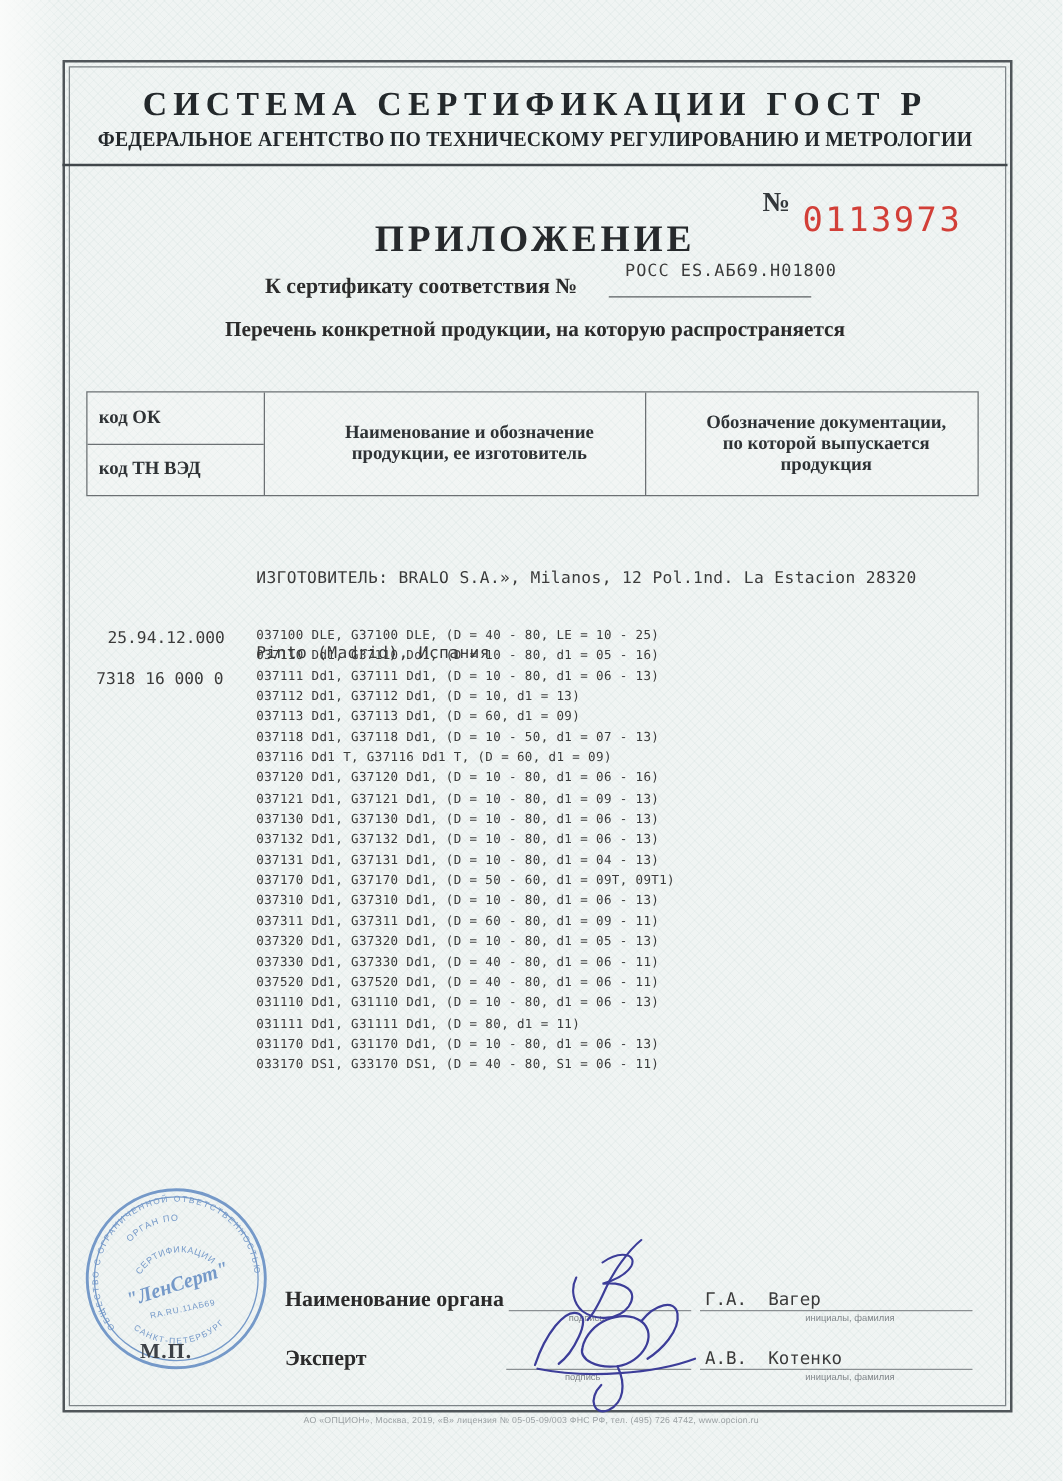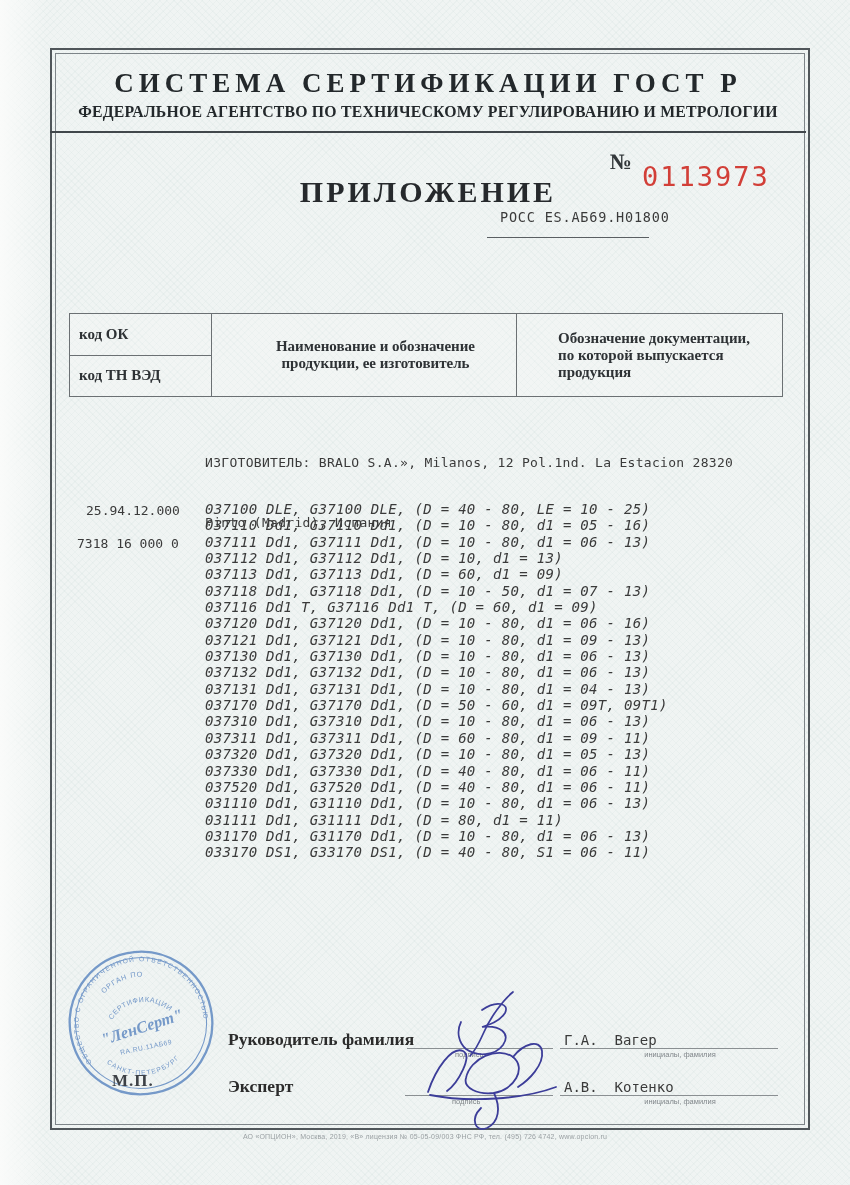--- a/index.html
+++ b/index.html
@@ -32,26 +32,26 @@
   .cert-line{left:487px; top:237px; width:162px; height:1px; background:#5a5f62;}
 
   .subtitle1{top:254px; font-size:17px;}
   .subtitle2{top:275px; font-size:17px;}
 
   .cert-table{left:69px; top:313px; width:714px; height:84px; border:1px solid #6b7073; display:flex; font-size:15px; font-weight:bold; color:#2e3235; box-sizing:border-box; background:rgba(255,255,255,0.15);gap:23px;}
   .ct-col1{width:141px; border-right:1px solid #6b7073; display:flex; flex-direction:column;}
   .ct-col1 > div{flex:1; display:flex; align-items:center; padding-left:9px;}
   .ct-col1 > div:first-child{border-bottom:1px solid #6b7073;}
   .ct-col2{width:282px; border-right:1px solid #6b7073; display:flex; align-items:center; justify-content:center; text-align:center; padding:0 28px; box-sizing:border-box;}
-  .ct-col3{flex:1; display:flex; align-items:center; justify-content:center; text-align:left; padding:0 18px; box-sizing:border-box;}
+  .ct-col3{flex:1; display:flex; align-items:center; justify-content:center; text-align:center; padding:0 18px; box-sizing:border-box;}
 
   .manu{left:205px; top:413px; font-size:13px; line-height:20px; letter-spacing:0.3px;}
   .code-ok{left:86px; top:503px; font-size:13px;}
   .code-tnved{left:77px; top:536px; font-size:13px;}
-  .products{left:205px; top:501px; font-size:14px; letter-spacing:0.3px;font-style:italic;}
+  .products{left:205px; top:501px; font-size:10px; letter-spacing:0.3px;}
   .products > div{line-height:16.35px;}
 
   .sig-label1{left:228px; top:1029px; font-size:17.5px;}
   .sig-label2{left:228px; top:1076px; font-size:17.5px;}
   .sig-line{height:1px; background:#8a8f92;}
   .cap{font-family:"Liberation Sans", sans-serif; font-size:7.5px; color:#80868a;}
   .name{font-size:14px;}
 
   .footer{left:0; top:1133px; width:850px; text-align:center; font-family:"Liberation Sans", sans-serif; font-size:7px; color:#9aa0a3; letter-spacing:0.2px;}
 
@@ -70,23 +70,25 @@
 
   <div class="abs center serifb sys-title">СИСТЕМА СЕРТИФИКАЦИИ ГОСТ Р</div>
   <div class="abs center serifb agency">ФЕДЕРАЛЬНОЕ АГЕНТСТВО ПО ТЕХНИЧЕСКОМУ РЕГУЛИРОВАНИЮ И МЕТРОЛОГИИ</div>
   <div class="abs hdr-rule"></div>
 
   <div class="abs num-label serifb">№</div>
   <div class="abs mono num-red">0113973</div>
 
   <div class="abs center serifb doc-title">ПРИЛОЖЕНИЕ</div>
 
+  <div class="abs serifb cert-label">К сертификату соответствия №</div>
   <div class="abs mono cert-number">РОСС ES.АБ69.Н01800</div>
   <div class="abs cert-line"></div>
 
+  <div class="abs center serifb subtitle1">Перечень конкретной продукции,  на которую распространяется</div>
 
   <div class="abs cert-table">
     <div class="ct-col1">
       <div>код ОК</div>
       <div>код ТН ВЭД</div>
     </div>
     <div class="ct-col2">Наименование и обозначение продукции, ее изготовитель</div>
     <div class="ct-col3">Обозначение документации, по которой выпускается продукция</div>
   </div>
 
@@ -117,21 +119,21 @@
         <text font-size="7.5" letter-spacing="1"><textPath href="#arc-org1" startOffset="48">ОРГАН ПО</textPath></text>
         <text font-size="7.5" letter-spacing="0.6"><textPath href="#arc-org2" startOffset="18">СЕРТИФИКАЦИИ</textPath></text>
         <text x="80" y="90" font-size="17" font-style="italic" font-weight="bold" text-anchor="middle" transform="rotate(-6 80 84)" font-family="Liberation Serif, serif">"ЛенСерт"</text>
         <text x="80" y="108" font-size="7" text-anchor="middle" letter-spacing="0.6">RA.RU.11АБ69</text>
         <text font-size="7" letter-spacing="1.2"><textPath href="#arc-city" startOffset="38">САНКТ-ПЕТЕРБУРГ</textPath></text>
       </g>
     </svg>
   </div>
   <div class="abs mp serifb">М.П.</div>
 
-  <div class="abs serifb sig-label1">Руководитель фамилия</div>
+  <div class="abs serifb sig-label1">Наименование органа</div>
   <div class="abs sig-line" style="left:407px; top:1048px; width:146px;"></div>
   <div class="abs cap" style="left:455px; top:1050px;">подпись</div>
   <div class="abs mono name" style="left:564px; top:1032px;">Г.А.  Вагер</div>
   <div class="abs sig-line" style="left:560px; top:1048px; width:218px;"></div>
   <div class="abs cap" style="left:600px; top:1050px; width:160px; text-align:center;">инициалы, фамилия</div>
 
   <div class="abs serifb sig-label2">Эксперт</div>
   <div class="abs sig-line" style="left:405px; top:1095px; width:148px;"></div>
   <div class="abs cap" style="left:452px; top:1097px;">подпись</div>
   <div class="abs mono name" style="left:564px; top:1079px;">А.В.  Котенко</div>

